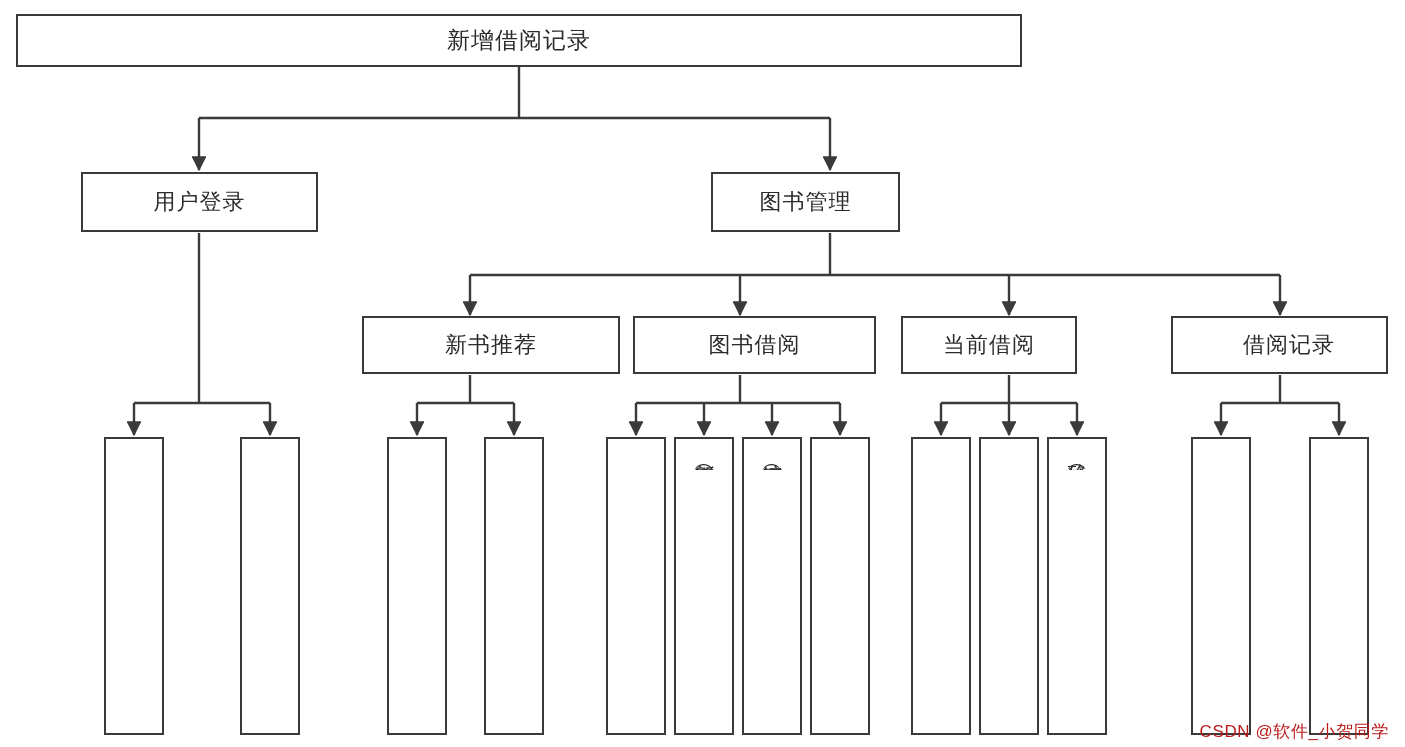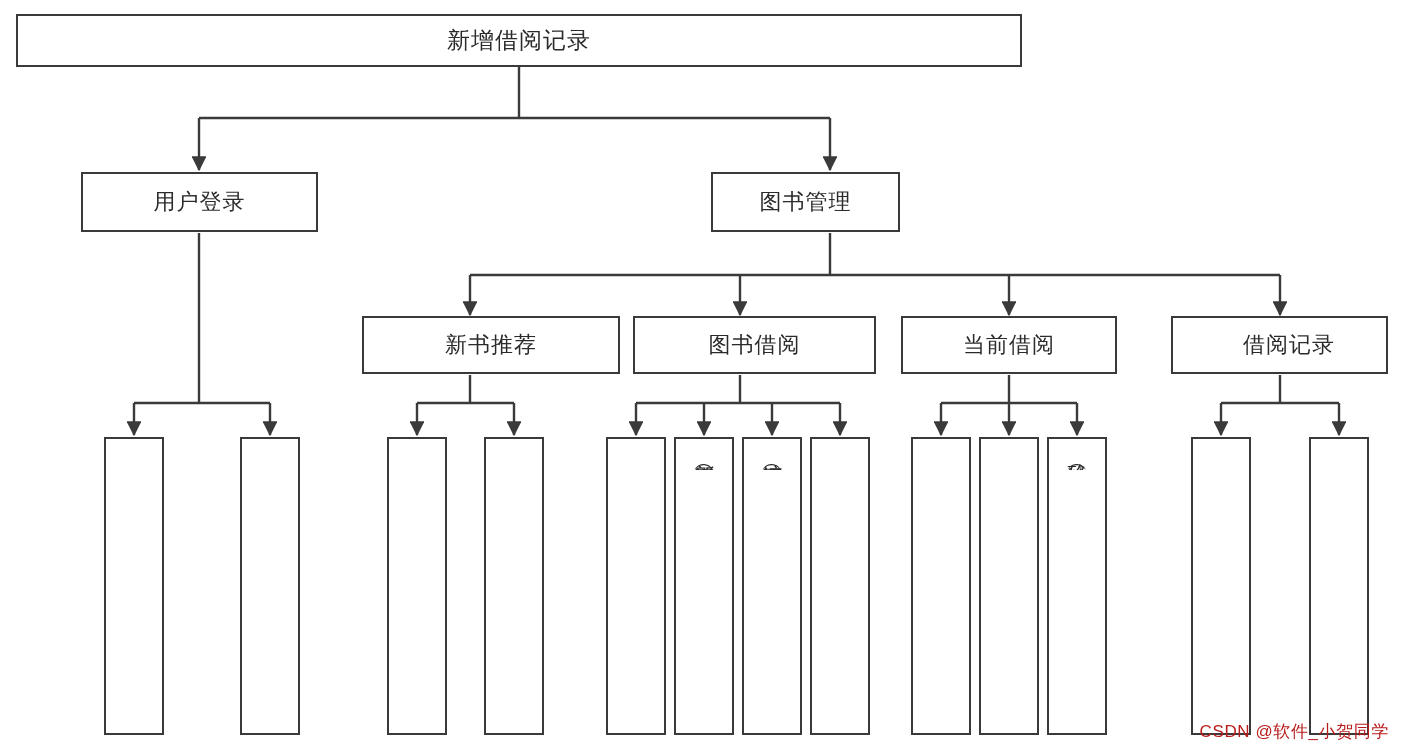--- a/index.html
+++ b/index.html
@@ -149,21 +149,21 @@
   <div class="node node-h" style="left:711px; top:172px; width:189px; height:60px;">
     <span class="node-label">图书管理</span>
   </div>
 
   <div class="node node-h" style="left:362px; top:316px; width:258px; height:58px;">
     <span class="node-label">新书推荐</span>
   </div>
   <div class="node node-h" style="left:633px; top:316px; width:243px; height:58px;">
     <span class="node-label">图书借阅</span>
   </div>
-  <div class="node node-h" style="left:901px; top:316px; width:216px; height:58px;">
+  <div class="node node-h" style="left:901px; top:316px; width:176px; height:58px;">
     <span class="node-label">当前借阅</span>
   </div>
   <div class="node node-h" style="left:1171px; top:316px; width:217px; height:58px;padding-left:19px;">
     <span class="node-label">借阅记录</span>
   </div>
 
   <div class="node node-v" style="left:104px; top:437px; width:60px; height:298px;">
     <span class="node-label">用户登录</span>
   </div>
   <div class="node node-v" style="left:240px; top:437px; width:60px; height:298px;">

